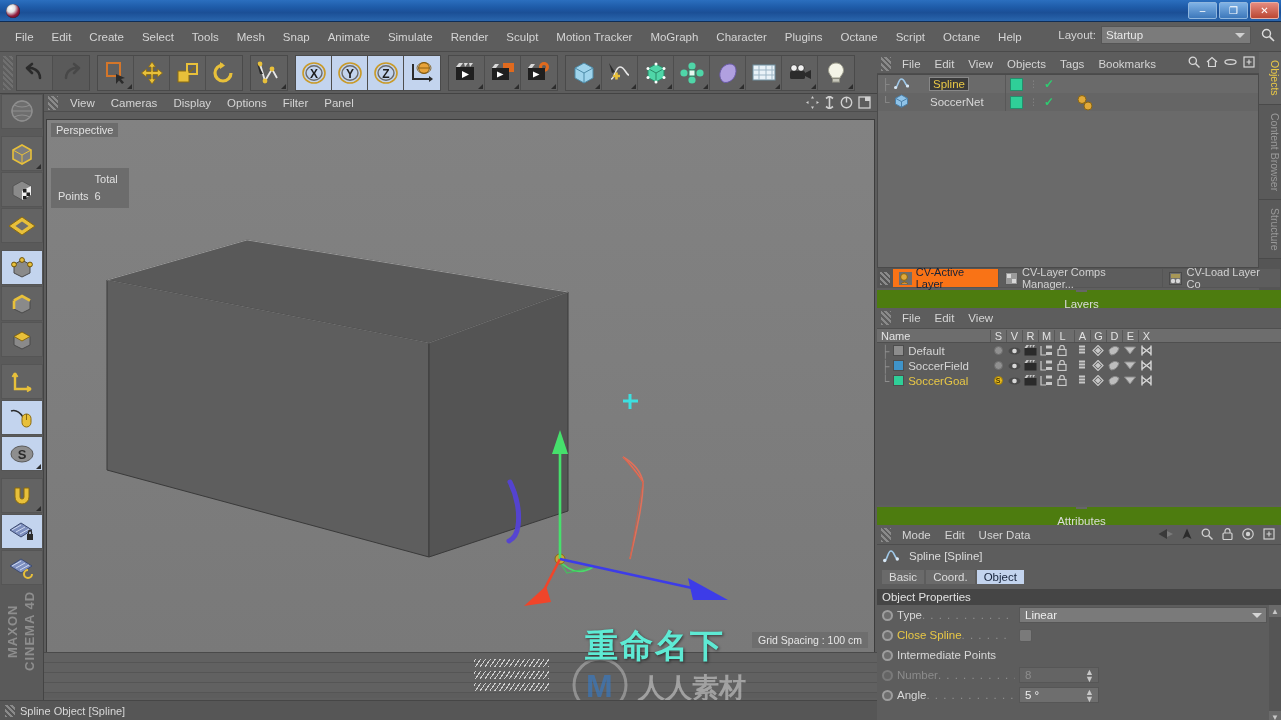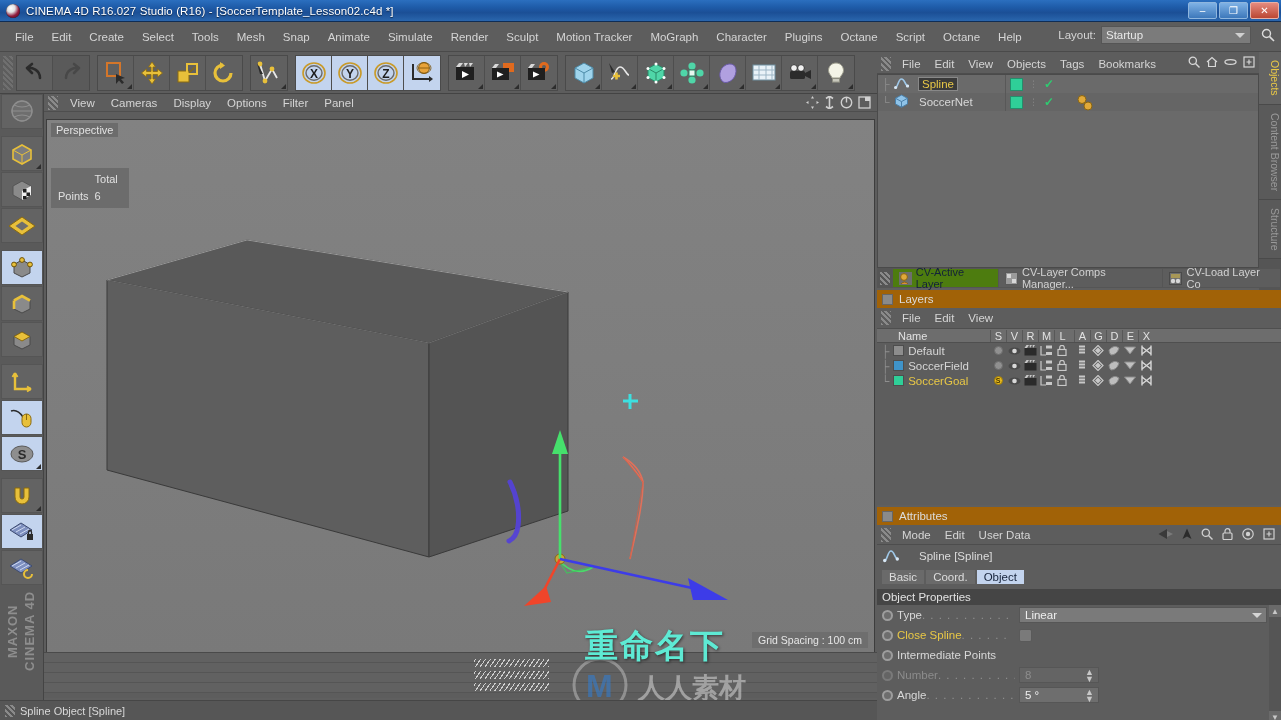--- a/index.html
+++ b/index.html
@@ -95,60 +95,60 @@
   .panel-menu{ height:20px; background:#5d5d5d; display:flex; align-items:center; position:relative;
      border-bottom:1px solid #4d4d4d;}
   .pm-item{ padding:2px 7px; font-size:11.5px; color:#d5d5d5;}
   .pm-icons{ position:absolute; right:4px; top:2px; display:flex; gap:6px; align-items:center;}
 
   .obj-tree{ position:absolute; left:877px; top:74px; width:382px; height:194px;
      background:#6a6a6a; border:1px solid #4a4a4a;}
   .obj-row{ height:18px; display:flex; align-items:center; position:relative;}
   .obj-row.alt{ background:#656565;}
   .tree-dash{ width:16px; color:#8f8f8f; font-size:11px; text-align:center;}
-  .obj-name{ font-size:11.5px; color:#d8d8d8; margin-left:10px;}
+  .obj-name{ font-size:11.5px; color:#d8d8d8; margin-left:21px;}
   .obj-name.editing{ background:#3a3a3a; color:#e9c846; padding:0 3px; outline:1px solid #888;}
   .obj-col{ position:absolute; left:127px; top:0; width:60px; height:18px; display:flex; align-items:center;
      border-left:1px solid #585858;}
   .swatch{ width:13px;height:13px;margin-left:4px; background:#2fcf98; border:1px solid #248e6c;}
   .dots{ margin-left:6px; color:#8a8a8a; font-size:9px; letter-spacing:1px;}
   .check{ margin-left:5px; color:#2ecc71; font-size:12px; font-weight:bold;}
 
   .vtabs{ position:absolute; left:1259px; top:52px; width:22px; height:260px; background:#555;}
   .vtab{ width:22px; writing-mode:vertical-rl; text-orientation:mixed; text-align:center;
      padding:8px 0; font-size:10.5px; color:#9a9a9a; background:#5a5a5a; border-bottom:1px solid #4a4a4a;}
   .vtab.active{ color:#e9c846; background:#636363;}
 
   .tabbar{ position:absolute; left:877px; top:268px; width:404px; height:20px; background:#555;
      display:flex; align-items:center;}
   .tabbar .grip{ width:10px;height:13px;margin:0 3px;
      background-image:repeating-linear-gradient(45deg,#8a8a8a 0 2px,#555 2px 4px);}
   .tab{ height:18px; display:flex; align-items:center; padding:0 6px; font-size:11px; color:#d2d2d2;
      gap:4px; background:#5d5d5d; margin-right:1px;}
-  .tab.active{ background:#4d7c0f; color:#13213a;}
+  .tab.active{ background:#f97316; color:#13213a;}
   .tabico{ width:13px;height:13px;}
 
   .layers-panel{ position:absolute; left:877px; top:290px; width:404px; height:215px; background:#5d5d5d;}
   .panel-title{ height:18px; display:flex; align-items:center; gap:6px; padding-left:5px;
-     background:#a16207; font-size:11.5px; color:#dcdcdc;}
+     background:#4d7c0f; font-size:11.5px; color:#dcdcdc;flex-direction:column;}
   .pt-sq{ width:11px;height:11px;background:#8a8a8a;border:1px solid #666;}
   .lay-head{ height:15px; background:#6d6d6d; display:flex; align-items:center; font-size:11px;
      color:#e2e2e2; border-top:1px solid #4f4f4f; border-bottom:1px solid #4f4f4f;}
-  .lh-name{ width:113px; padding-left:21px;}
+  .lh-name{ width:113px; padding-left:4px;}
   .lh-c{ width:16px; text-align:center; border-left:1px solid #585858;}
   .lay-row{ height:15px; display:flex; align-items:center; font-size:11.5px; color:#d6d6d6;}
   .lay-row .lr-name{ width:113px; display:flex; align-items:center; gap:4px; padding-left:4px;}
   .lr-sw{ width:11px;height:11px;border:1px solid #4d4d4d;}
   .lr-cell{ width:16px; display:flex; align-items:center; justify-content:center;}
   .lr-dot{ width:9px;height:9px;border-radius:50%;background:#909090;border:1px solid #6d6d6d;}
   .lr-dot.on{ background:#e7b91f; border-color:#9d7b09; color:#4a3a00; font-size:7px;
      display:flex;align-items:center;justify-content:center; font-weight:bold;}
 
   .attrs{ position:absolute; left:877px; top:507px; width:404px; height:213px; background:#5d5d5d;}
-  .obj-head{ height:22px; display:flex; align-items:center; gap:20px; padding-left:6px; font-size:11.5px; color:#dcdcdc;}
+  .obj-head{ height:22px; display:flex; align-items:center; gap:10px; padding-left:6px; font-size:11.5px; color:#dcdcdc;}
   .a-tabs{ display:flex; gap:2px; padding-left:5px; height:19px; align-items:center;}
   .a-tab{ padding:1px 7px; font-size:11.5px; color:#dcdcdc; background:#6a6a6a;}
   .a-tab.active{ background:#c3d4ee; color:#16233b;}
   .sec-head{ background:#454545; height:16px; display:flex; align-items:center; padding-left:5px;
      font-size:11.5px; color:#e2e2e2; margin-top:3px;}
   .prop-row{ height:20px; display:flex; align-items:center; padding-left:5px; gap:4px;}
   .radio{ width:11px;height:11px;border-radius:50%;border:2px solid #9d9d9d;background:#6d6d6d;}
   .radio.dim{ opacity:.45;}
   .plabel{ width:118px; font-size:11.5px; color:#d8d8d8; white-space:nowrap; overflow:hidden;}
   .plabel.hl{ color:#e9c846;}
@@ -171,21 +171,20 @@
   .overlay-cn{ position:absolute; left:585px; top:624px; font-size:33px; color:#5eead4;
      font-family:"DejaVu Sans", sans-serif; font-weight:bold; letter-spacing:2px;
      text-shadow:1px 1px 3px rgba(0,0,0,.55); pointer-events:none;}
   .wm{ position:absolute; left:560px; top:655px; width:200px; height:60px; pointer-events:none; opacity:.55;}
 </style>
 </head>
 <body>
 
 <div class="titlebar">
   <div class="title-ico"></div>
-  <div class="title-text">CINEMA 4D R16.027 Studio (R16) - [SoccerTemplate_Lesson02.c4d *]</div>
   <div class="win-btns">
     <div class="win-btn">
         <span class="win-glyph">–</span>
       </div>
     <div class="win-btn">
         <span class="win-glyph">❐</span>
       </div>
     <div class="win-btn close">
         <span class="win-glyph">✕</span>
       </div>

